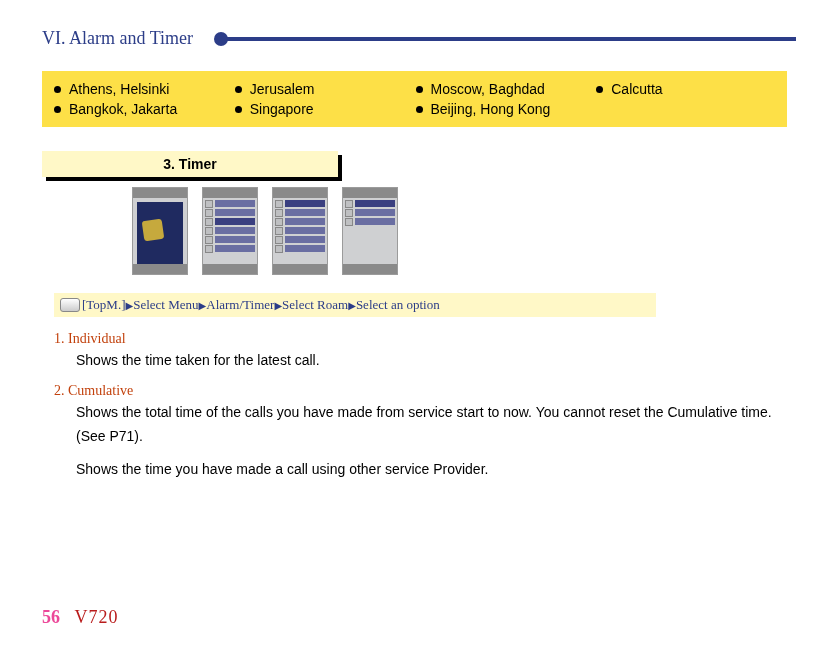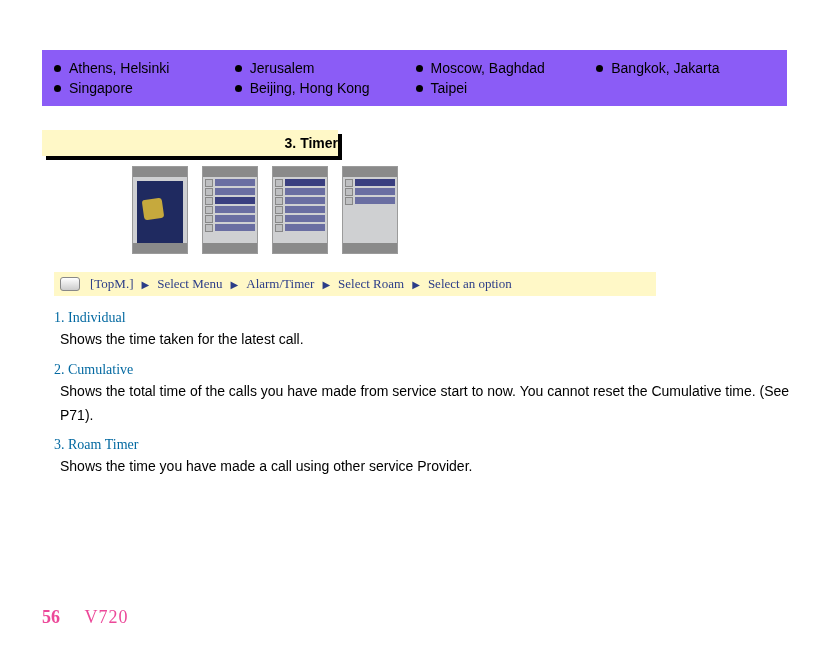--- a/index.html
+++ b/index.html
@@ -1,83 +1,89 @@
 <!DOCTYPE html>
 <html><head>
 <meta charset="utf-8">
 <style>
   html,body{margin:0;padding:0;font-family:Arial,Helvetica,sans-serif;background:#fff;color:#000}
   .page{width:828px;height:650px;box-sizing:border-box;padding:28px 32px 24px 42px;position:relative}
   .hdr-row{display:flex;align-items:center;margin-bottom:14px}
   .hdr-title{font-size:18px;color:#2c3d88;font-family:Georgia,'Times New Roman',serif}
   .hdr-line{flex:1;height:4px;background:#2c3d88;margin-left:28px;position:relative}
   .hdr-dot{width:14px;height:14px;border-radius:50%;background:#2c3d88;position:absolute;left:-7px;top:-5px}
-  .city-box{background:#8b5cf6;padding:8px 10px 8px 12px;margin:22px 9px 24px 0;font-size:14px}
+  .city-box{background:#fde047;padding:8px 10px 8px 12px;margin:22px 9px 24px 0;font-size:14px}
   .city-row{display:flex;flex-wrap:wrap}
   .city-cell{display:flex;align-items:center;width:25%;padding:2px 0;box-sizing:border-box}
   .bullet{width:7px;height:7px;border-radius:50%;background:#000;margin-right:8px;flex:none}
   .timer-tab-wrap{width:296px;position:relative;margin-bottom:10px}
-  .timer-tab{background:#fff8c7;height:26px;line-height:26px;text-align:right;font-size:14px;font-weight:bold;position:relative;z-index:2}
+  .timer-tab{background:#fff8c7;height:26px;line-height:26px;text-align:center;font-size:14px;font-weight:bold;position:relative;z-index:2}
   .timer-tab-shadow{position:absolute;left:4px;top:4px;width:100%;height:100%;background:#000;z-index:1}
   .phones{display:flex;gap:14px;margin:8px 0 18px 90px}
   .phone{width:54px;height:86px;background:#cfd0d2;border:1px solid #9b9b9b;position:relative;font-size:6px}
   .phone .bar{height:10px;background:#8a8a8a}
   .phone .list{padding:2px}
   .phone .row{display:flex;margin-bottom:1px}
   .phone .num{width:6px;height:6px;background:#bfc0c2;border:1px solid #888;margin-right:2px}
   .phone .txt{flex:1;height:7px;background:#6a6ea2}
   .phone .hl{background:#3a3f80}
   .phone .soft{position:absolute;bottom:0;left:0;right:0;height:10px;background:#8a8a8a}
   .phone-cal{display:flex;flex-direction:column}
   .phone-cal .scr{background:#1f2a60;flex:1;margin:4px;position:relative}
   .phone-cal .ico{width:20px;height:20px;background:#c6a93d;border-radius:3px;position:absolute;left:6px;top:18px;transform:rotate(-8deg)}
-  .nav-row{background:#fff8c7;padding:4px 6px;font-size:13px;color:#2c3d88;display:flex;align-items:center;gap:8px;flex-wrap:wrap;font-family:Georgia,'Times New Roman',serif;margin-left:12px;margin-right:140px}
+  .nav-row{background:#fff8c7;padding:4px 6px;font-size:13px;color:#2c3d88;display:flex;align-items:center;gap:0;flex-wrap:wrap;font-family:Georgia,'Times New Roman',serif;margin-left:12px;margin-right:140px}
   .nav-ico{width:18px;height:12px;border:1px solid #888;background:linear-gradient(#fff,#ccc);border-radius:3px;margin-right:2px;flex:none}
   .tri{font-size:10px;color:#2c3d88}
   .sections{margin:14px 0 0 12px;font-size:14px}
-  .sec-title{color:#0369a1;font-family:Georgia,'Times New Roman',serif;margin-bottom:2px}
-  .sec-body{margin:0 0 10px 6px;line-height:1.7}
+  .sec-title{color:#c2410c;font-family:Georgia,'Times New Roman',serif;margin-bottom:2px}
+  .sec-body{margin:0 0 10px 22px;line-height:1.7}
   .footer{position:absolute;left:42px;bottom:22px;font-size:18px;color:#2c3d88;font-family:Georgia,'Times New Roman',serif}
   .footer .pg{font-weight:bold;color:#ec4899}
-  .footer .mdl{color:#ec4899;margin-left:20px;letter-spacing:1px}
+  .footer .mdl{color:#b91c1c;margin-left:10px;letter-spacing:1px}
 </style>
 </head>
 <body>
 <div class="page">
 
+  <div class="hdr-row">
+    <div class="hdr-title">VI. Alarm and Timer</div>
+    <div class="hdr-line">
+      <div class="hdr-dot"></div>
+    </div>
+  </div>
 
   <div class="city-box">
     <div class="city-row">
       <div class="city-cell">
           <span class="bullet"></span>
           <span>Athens, Helsinki</span>
         </div>
       <div class="city-cell">
           <span class="bullet"></span>
           <span>Jerusalem</span>
         </div>
       <div class="city-cell">
           <span class="bullet"></span>
           <span>Moscow, Baghdad</span>
         </div>
       <div class="city-cell">
           <span class="bullet"></span>
+          <span>Calcutta</span>
+        </div>
+      <div class="city-cell">
+          <span class="bullet"></span>
           <span>Bangkok, Jakarta</span>
         </div>
       <div class="city-cell">
           <span class="bullet"></span>
           <span>Singapore</span>
         </div>
       <div class="city-cell">
           <span class="bullet"></span>
           <span>Beijing, Hong Kong</span>
-        </div>
-      <div class="city-cell">
-          <span class="bullet"></span>
-          <span>Taipei</span>
         </div>
     </div>
   </div>
 
   <div class="timer-tab-wrap">
     <div class="timer-tab-shadow"></div>
     <div class="timer-tab">3. Timer</div>
   </div>
 
   <div class="phones">
@@ -179,21 +185,20 @@
     <span>Select Roam</span>
     <span class="tri">▶</span>
     <span>Select an option</span>
   </div>
 
   <div class="sections">
     <div class="sec-title">1. Individual</div>
     <div class="sec-body">Shows the time taken for the latest call.</div>
     <div class="sec-title">2. Cumulative</div>
     <div class="sec-body">Shows the total time of the calls you have made from service start to now. You cannot reset the Cumulative time. (See P71).</div>
-    <div class="sec-title">3. Roam Timer</div>
     <div class="sec-body">Shows the time you have made a call using other service Provider.</div>
   </div>
 
   <div class="footer">
     <span class="pg">56</span>
     <span class="mdl">V720</span>
   </div>
 
 </div>
 

